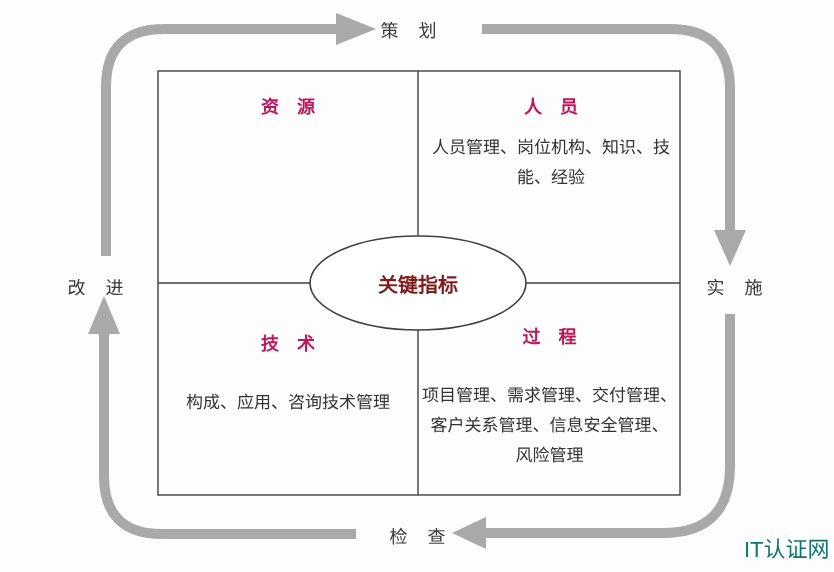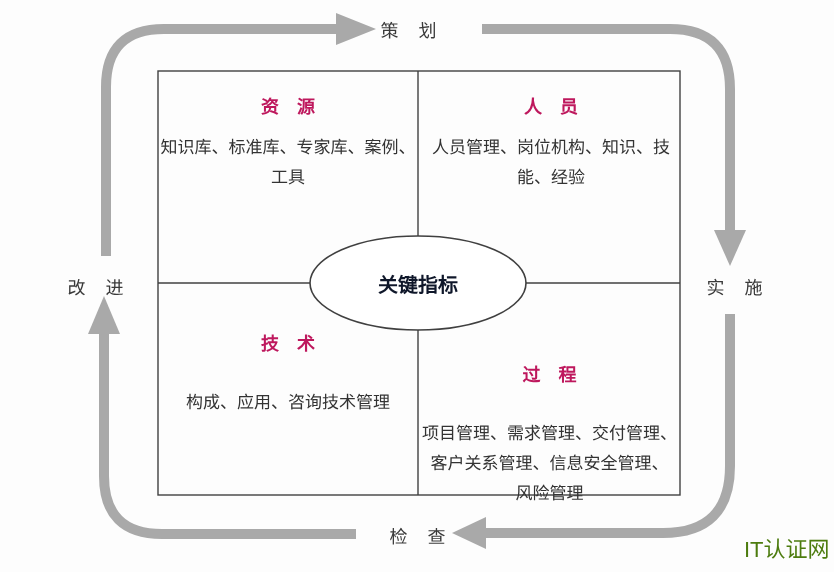--- a/index.html
+++ b/index.html
@@ -40,35 +40,35 @@
     line-height: 30px;
     white-space: nowrap;
     color: #333333;
   }
   .center-label {
     position: absolute;
     left: 418px; top: 283px;
     transform: translate(-50%, -50%);
     font-size: 20px;
     font-weight: bold;
-    color: #0f172a;
+    color: #7f1d1d;
     white-space: nowrap;
   }
   .watermark {
     position: absolute;
     left: 744px; top: 531px;
     font-size: 22px;
-    color: #4d7c0f;
+    color: #0f766e;
     font-family: "Liberation Sans", "DejaVu Sans", sans-serif;
     white-space: nowrap;
   }
   #q1 { left: 158px; top: 97px;  width: 260px; }
   #q2 { left: 418px; top: 97px;  width: 266px; }
   #q3 { left: 158px; top: 334px; width: 260px; }
-  #q4 { left: 418px; top: 327px; width: 263px; margin-top: 38px; }
+  #q4 { left: 418px; top: 327px; width: 263px; }
   #label-plan  { left: 409px; top: 29px;  }
   #label-do    { left: 735px; top: 286px; }
   #label-check { left: 418px; top: 535px; }
   #label-act   { left: 96px;  top: 286px; }
 </style>
 </head>
 <body>
 
 <div id="stage">
 
@@ -97,24 +97,20 @@
     <ellipse cx="418" cy="283" rx="108" ry="47" fill="#ffffff" stroke="#404040" stroke-width="1.6"></ellipse>
   </svg>
 
   <div class="cycle-label" id="label-plan">策　划</div>
   <div class="cycle-label" id="label-do">实　施</div>
   <div class="cycle-label" id="label-check">检　查</div>
   <div class="cycle-label" id="label-act">改　进</div>
 
   <div class="quadrant" id="q1">
     <div class="q-title">资　源</div>
-    <div class="q-body">
-      <div class="q-line">知识库、标准库、专家库、案例、</div>
-      <div class="q-line">工具</div>
-    </div>
   </div>
 
   <div class="quadrant" id="q2">
     <div class="q-title">人　员</div>
     <div class="q-body">
       <div class="q-line">人员管理、岗位机构、知识、技</div>
       <div class="q-line">能、经验</div>
     </div>
   </div>
 

